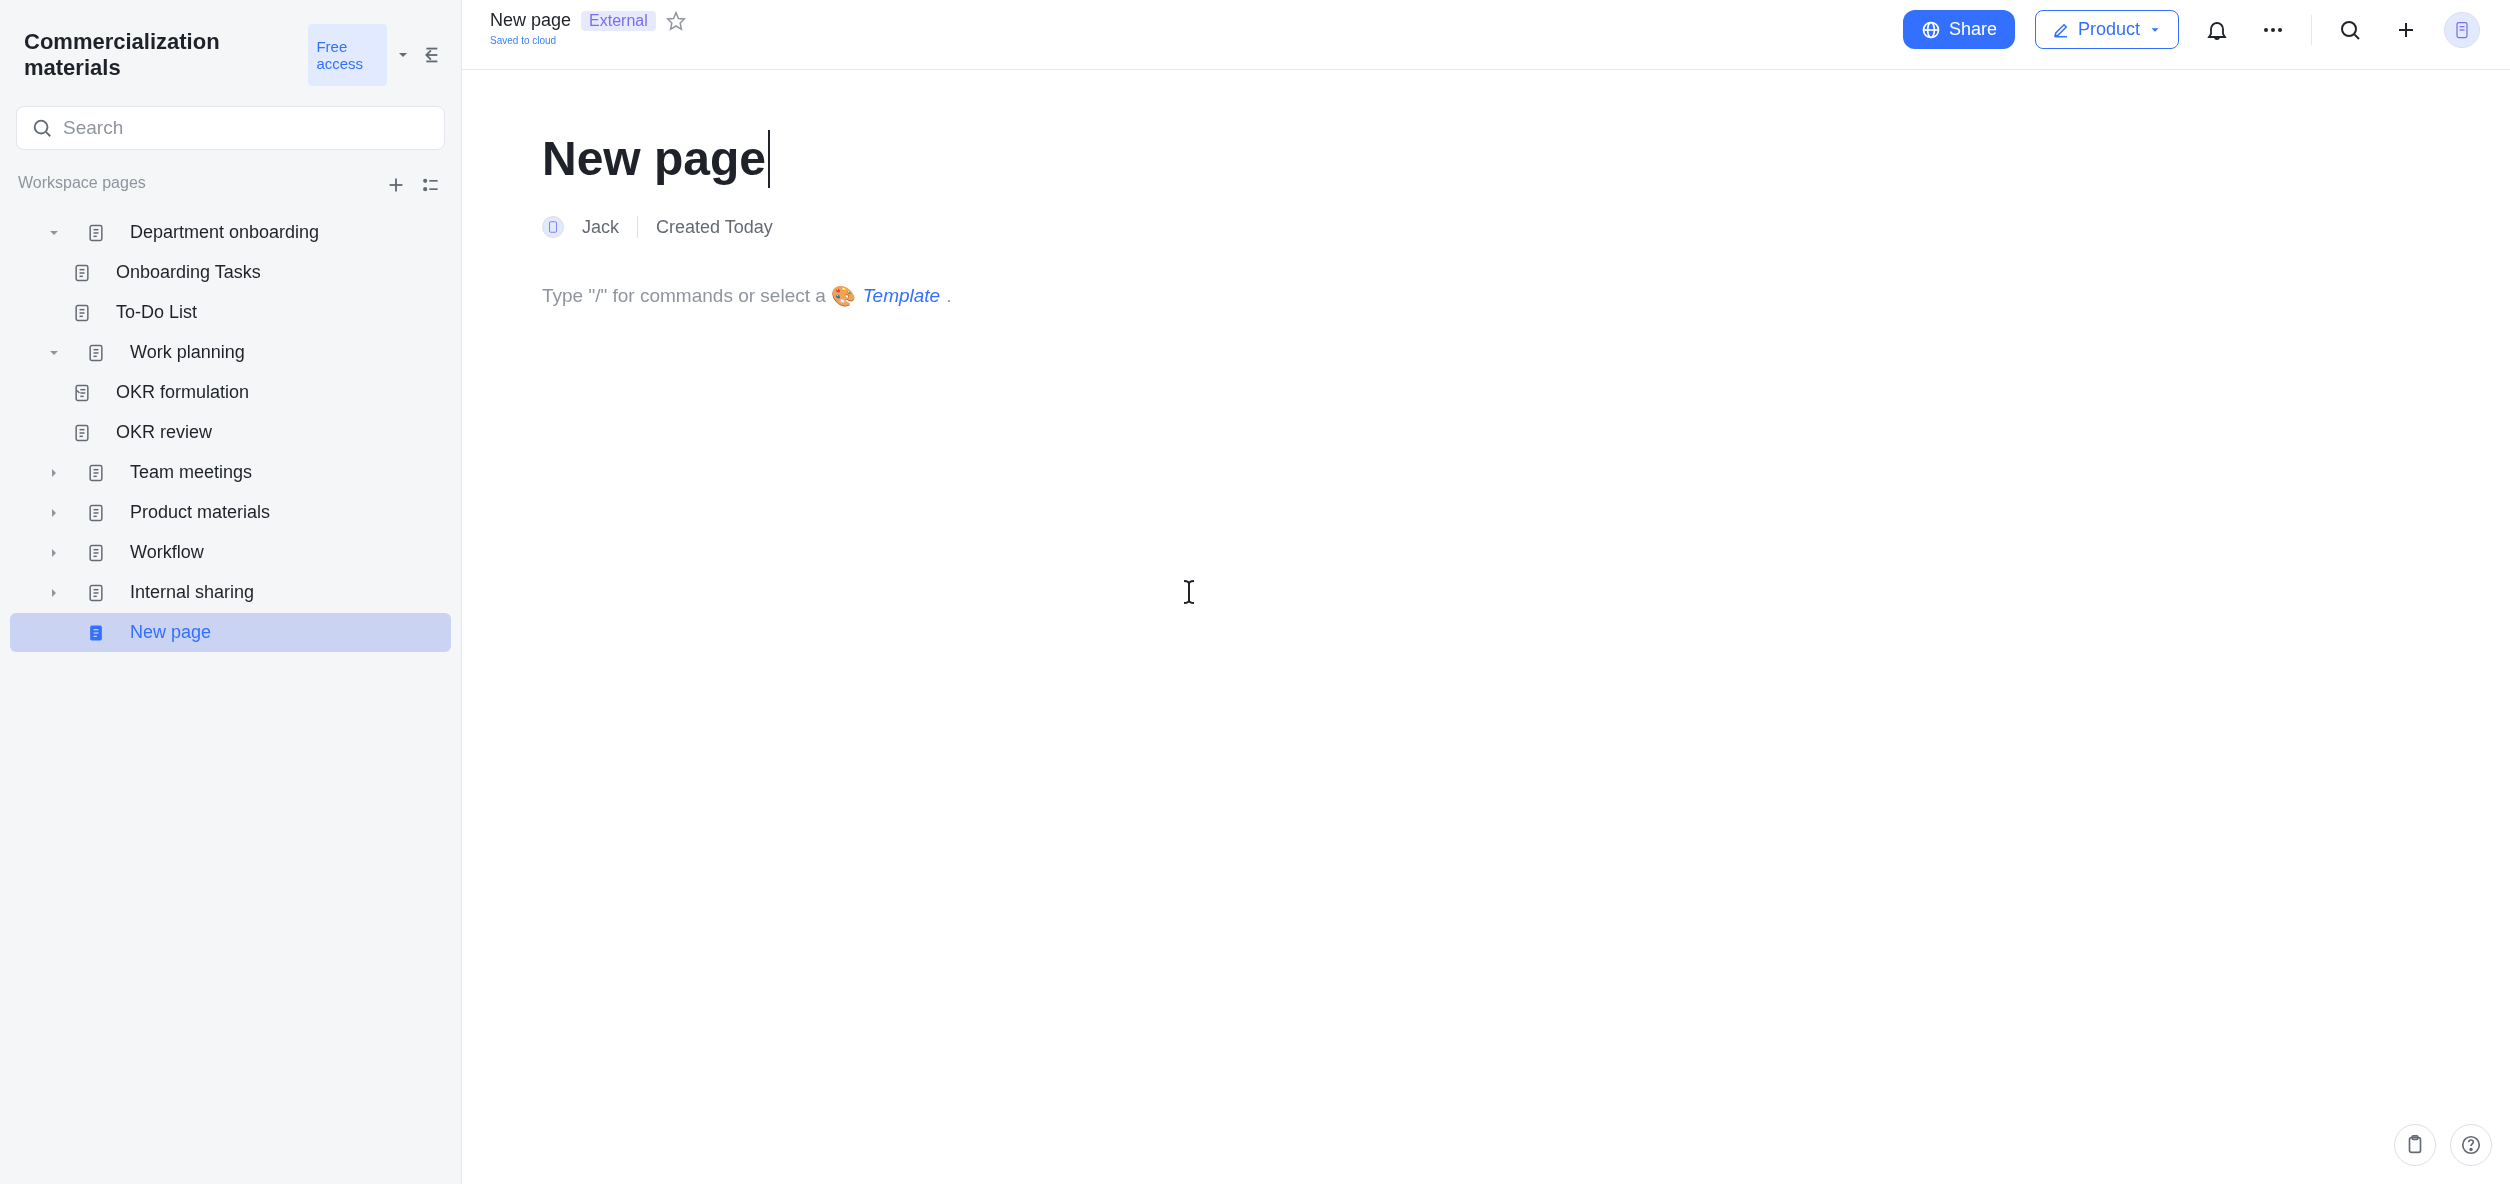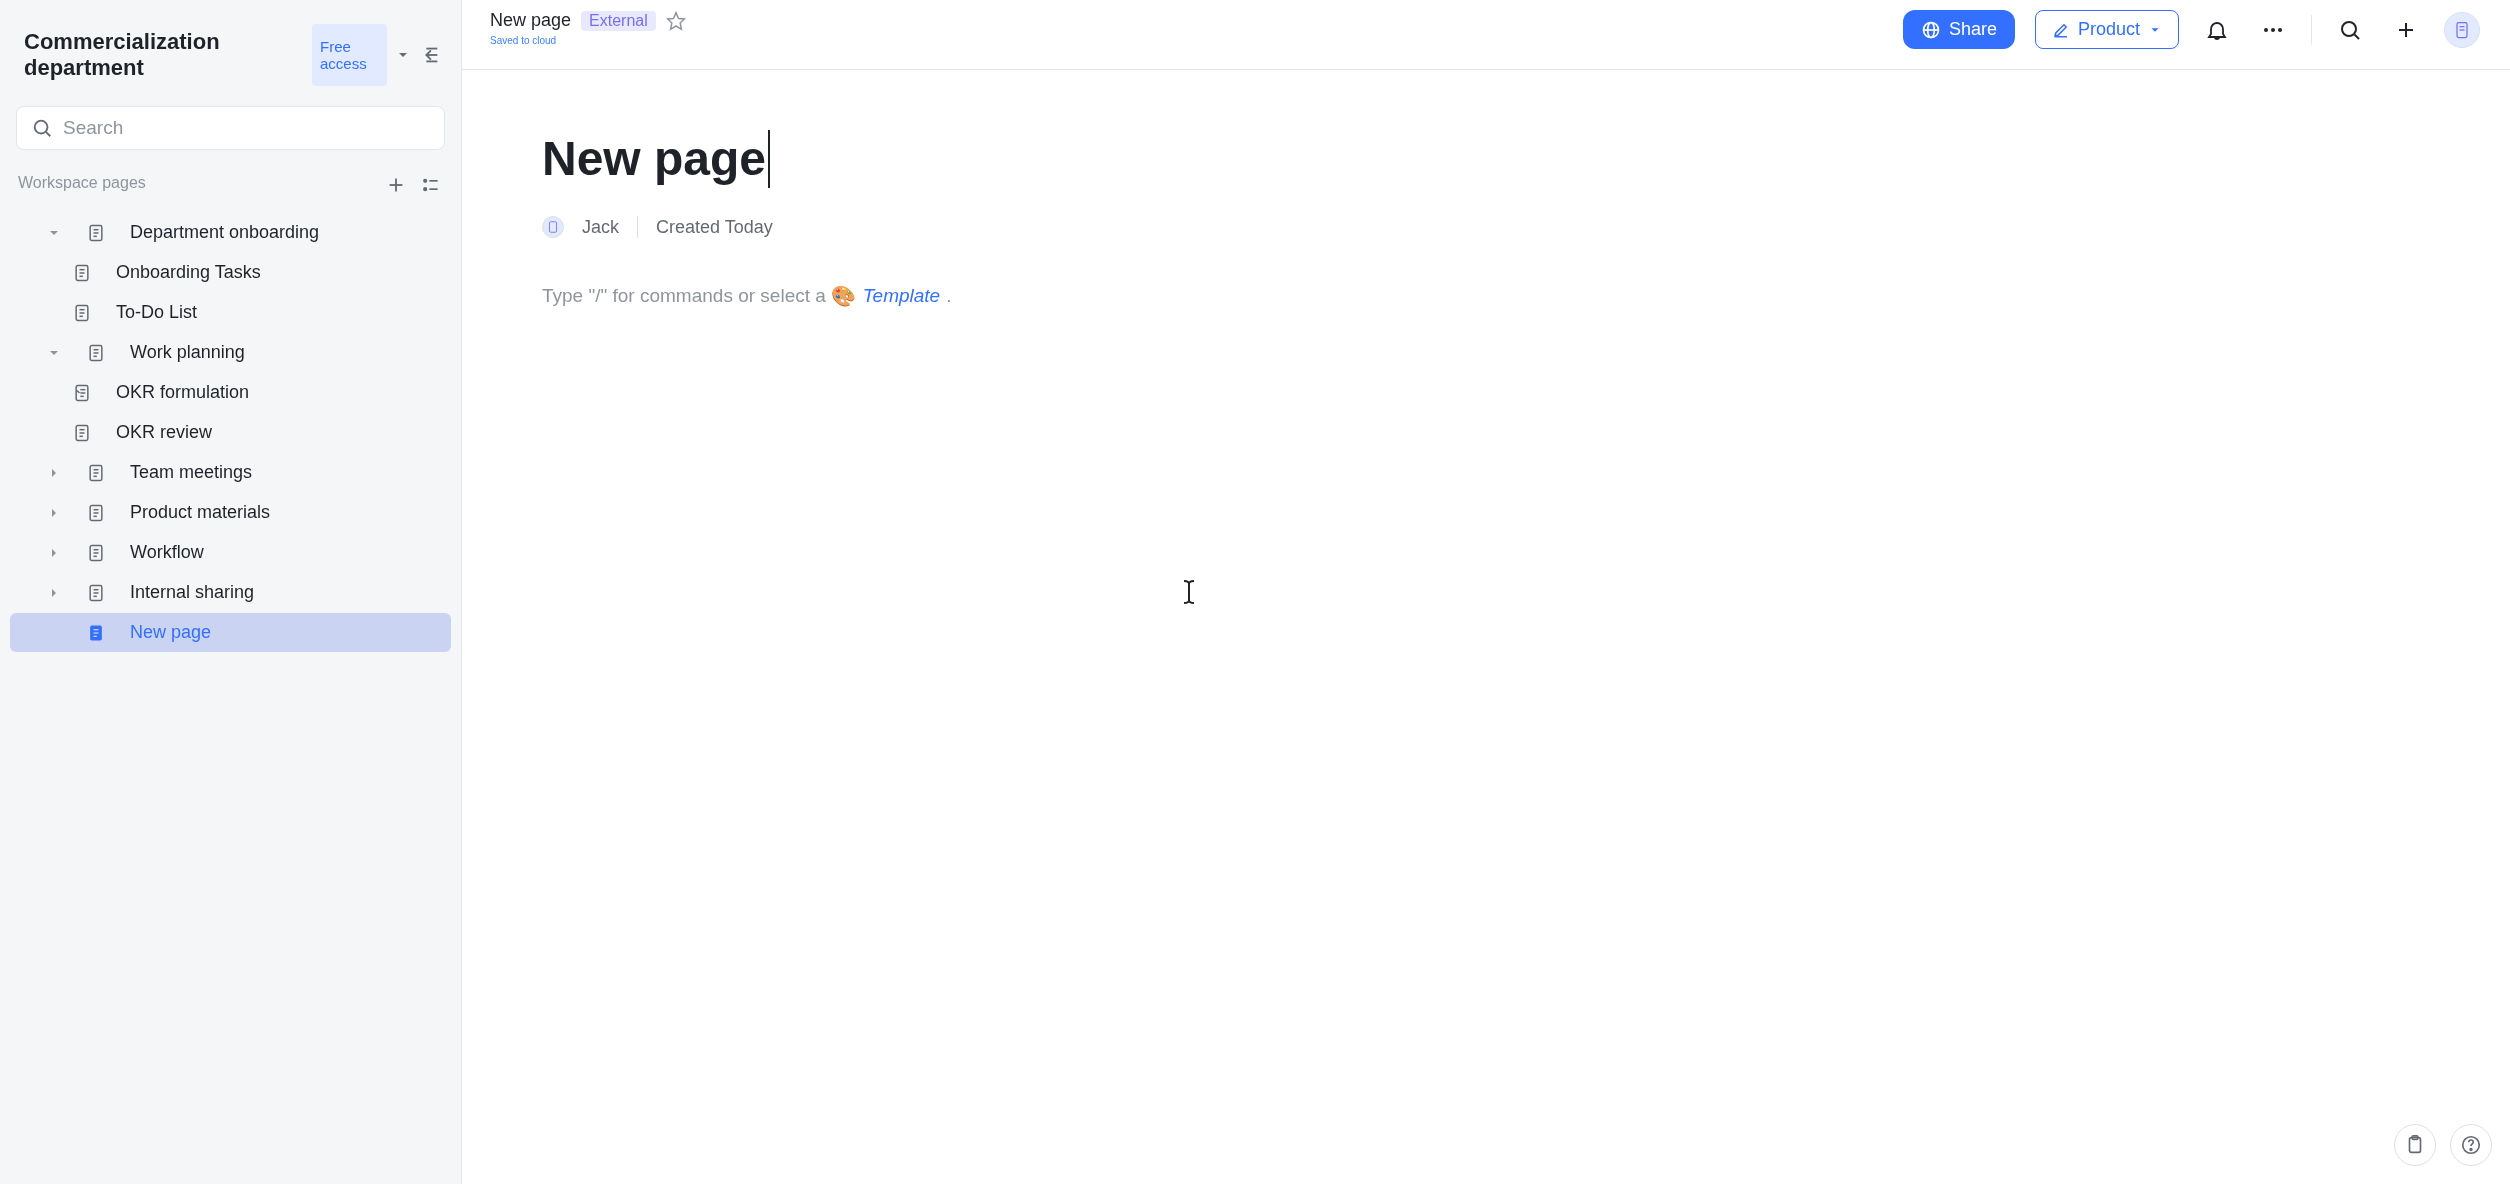--- a/index.html
+++ b/index.html
@@ -55,21 +55,21 @@
 
 .fab-row { position: absolute; bottom: 18px; right: 18px; display:flex; gap:14px; }
 .fab { width:42px; height:42px; border-radius:50%; background:#fff; border:1px solid #dde0e3; display:flex; align-items:center; justify-content:center; color:#646a73; cursor:pointer; }
 </style>
 </head>
 <body>
 
 <div class="app">
   <aside class="sidebar">
     <div class="sidebar-header">
-      <span class="workspace-title">Commercialization department</span>
+      <span class="workspace-title">Commercialization materials</span>
       <span class="free-badge">Free access</span>
       <span class="header-caret">
         <svg width="16" height="16" viewBox="0 0 16 16" fill="currentColor">
             <path d="M4 6l4 4 4-4z"></path>
           </svg>
       </span>
       <span class="collapse-btn">
         <svg width="22" height="22" viewBox="0 0 24 24" fill="none" stroke="currentColor" stroke-width="2">
             <path d="M13 17l-5-5 5-5"></path>
             <line x1="8" y1="5" x2="20" y2="5"></line>

